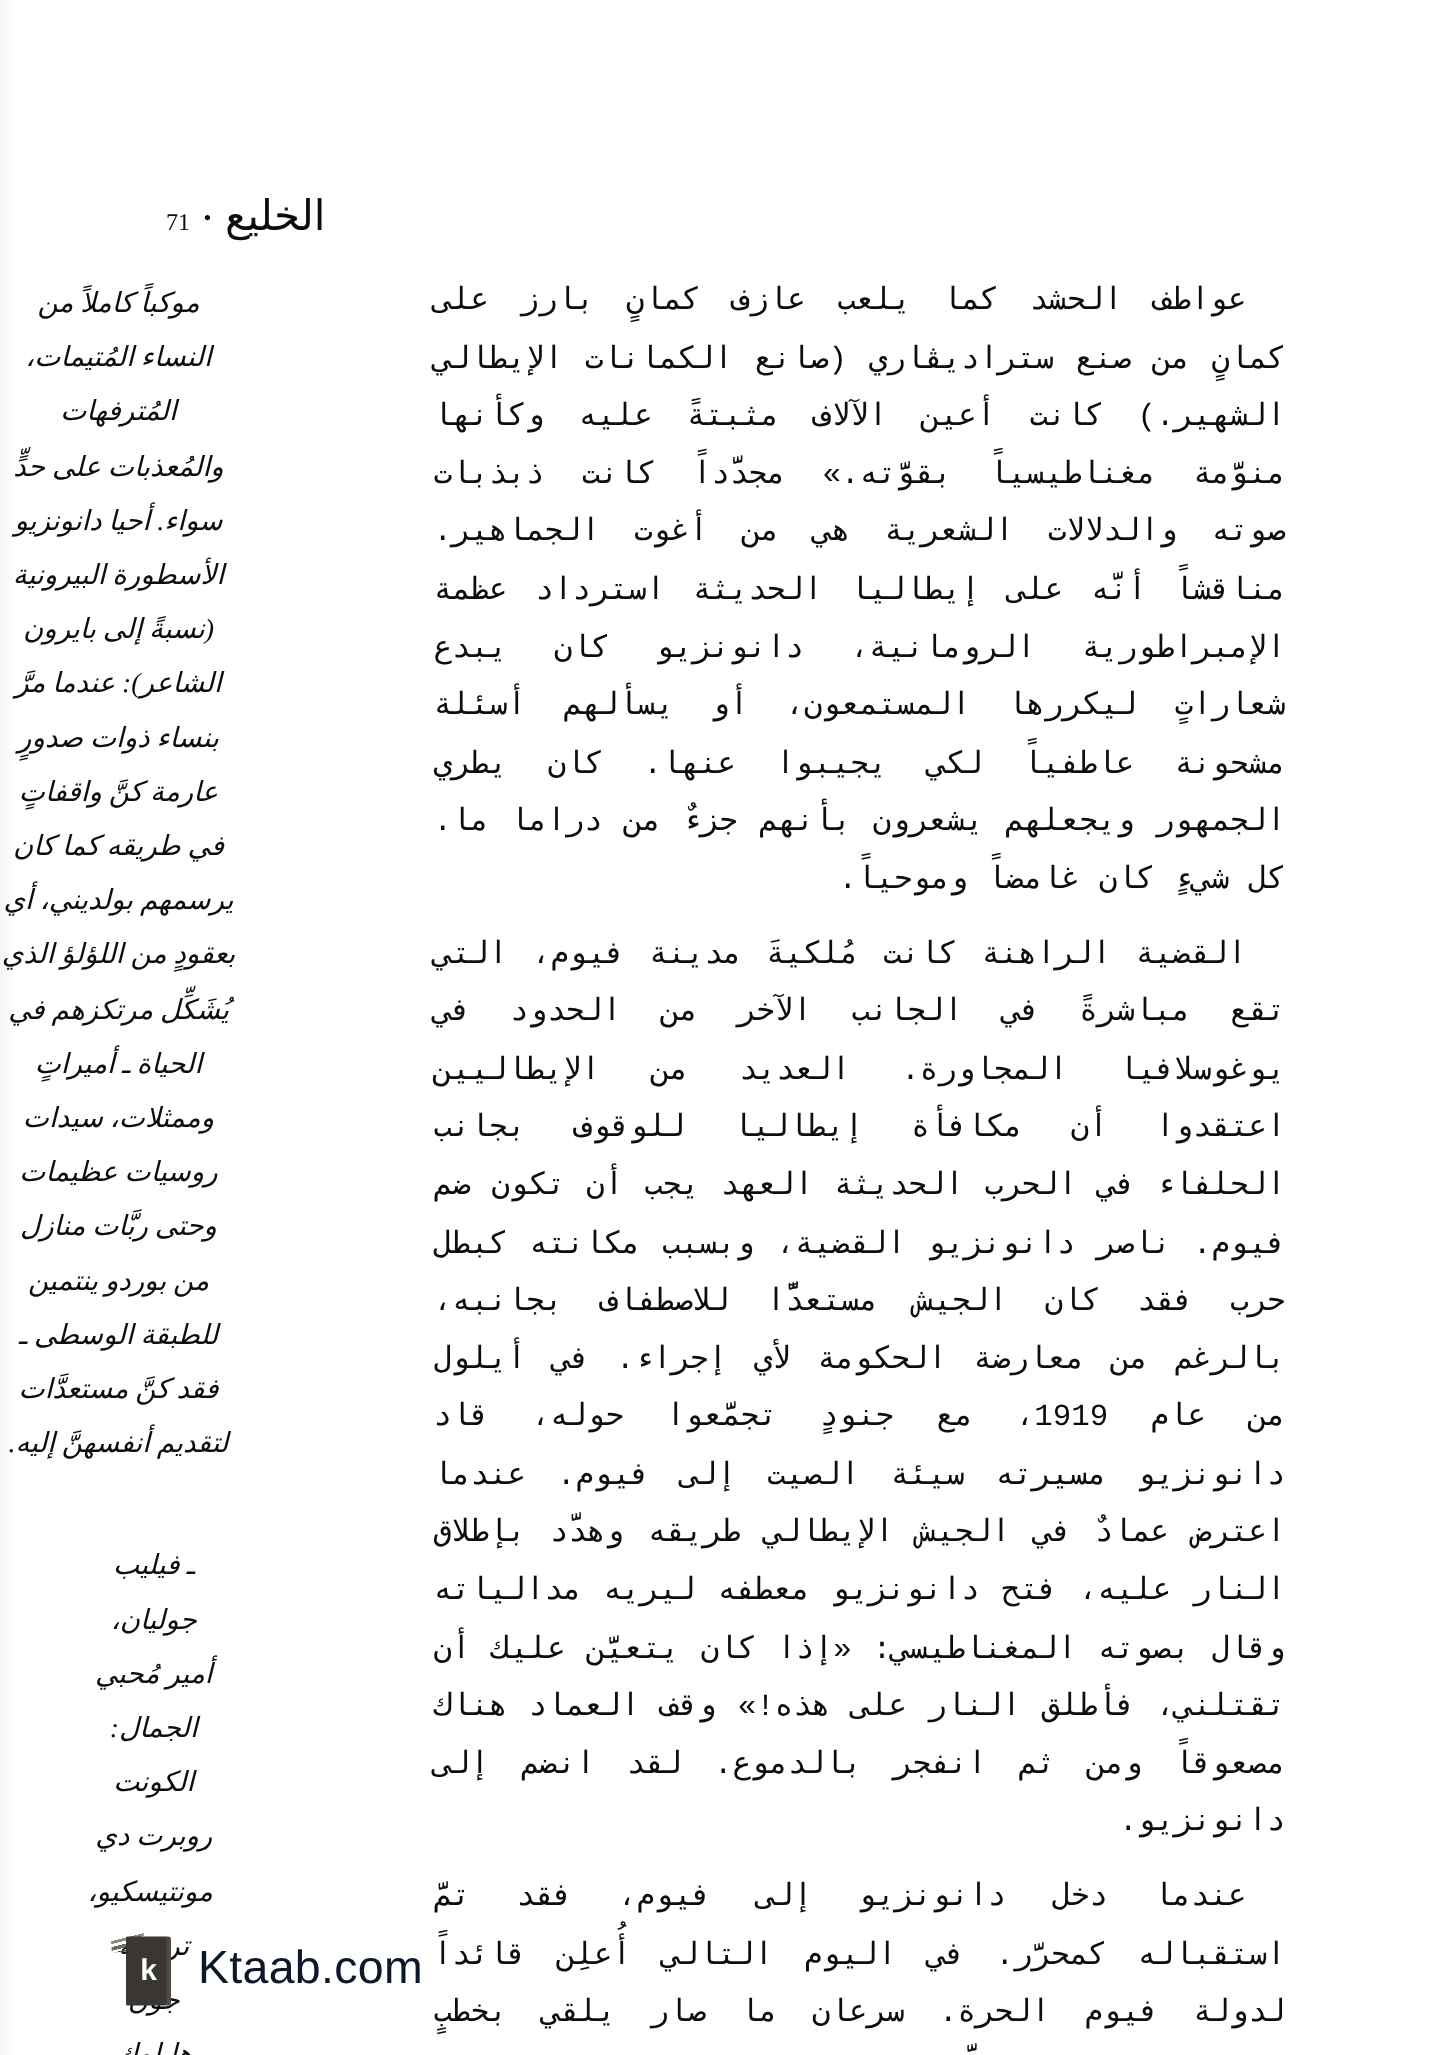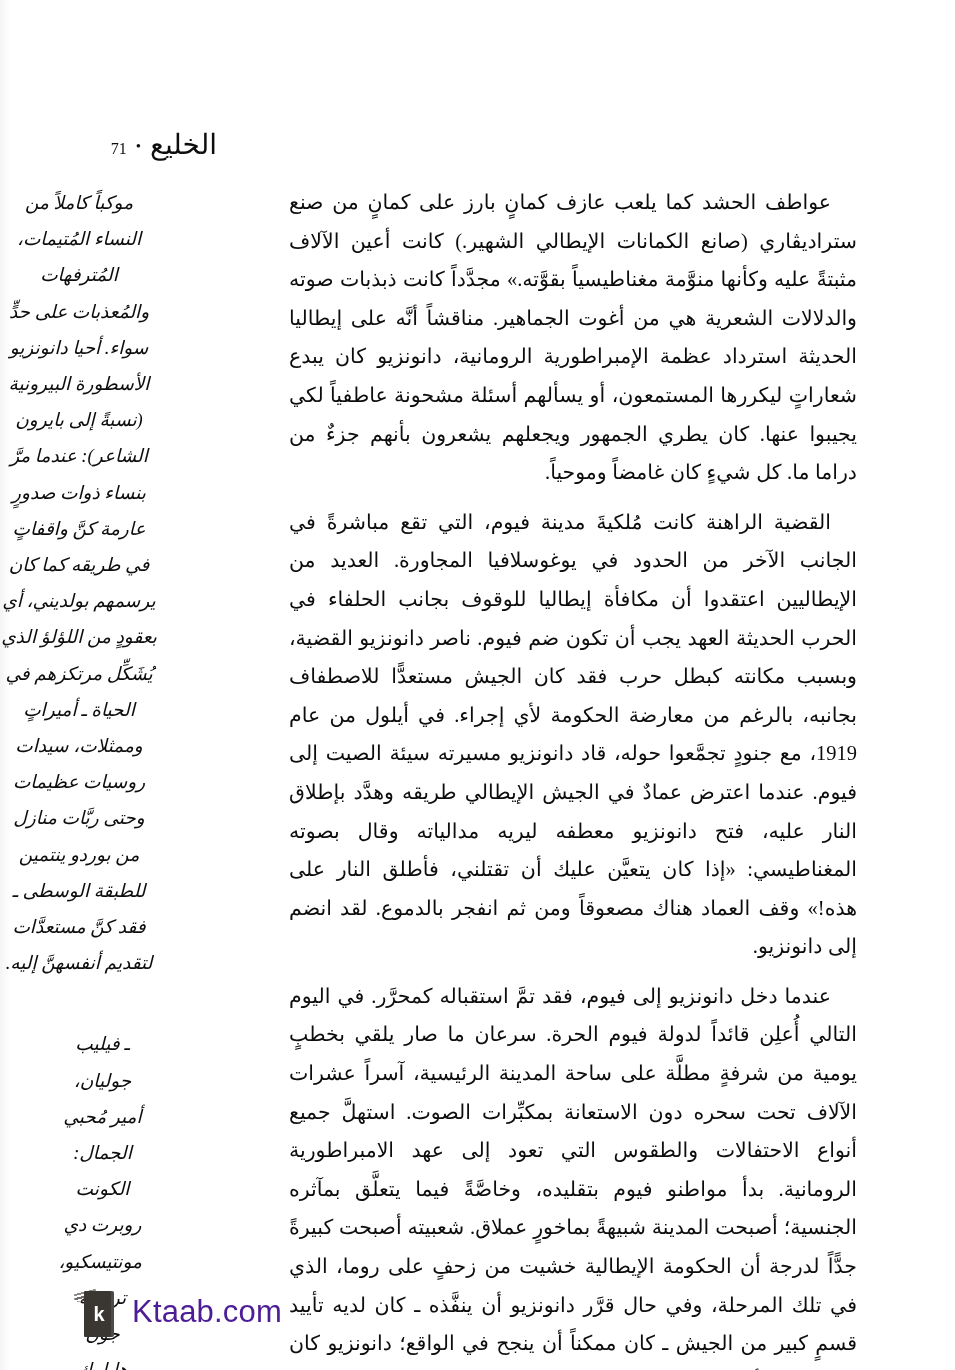--- a/index.html
+++ b/index.html
@@ -72,20 +72,21 @@
     font-size: 20.5px;
     line-height: 38.6px;
     direction: rtl;
   }
   .main-column p {
     margin: 0 0 11px 0;
     text-indent: 26px;
     text-align: justify;
     text-align-last: right;
     word-spacing: 0.5px;
+    font-family: Liberation Mono, monospace;
   }
   .main-column p:last-child {
     margin-bottom: 0;
   }
 
   
   .side-column {
     position: absolute;
     top: 2px;
     left: 0;
@@ -166,21 +167,21 @@
     height: 16px;
     background:
       linear-gradient(170deg, transparent 0 42%, #8d8a85 42% 52%, transparent 52% 100%),
       linear-gradient(170deg, transparent 0 62%, #6f6c67 62% 74%, transparent 74% 100%),
       linear-gradient(170deg, transparent 0 82%, #504d49 82% 96%, transparent 96% 100%);
     transform: rotate(-4deg);
   }
   .watermark .wordmark {
     font-family: "Liberation Sans", sans-serif;
     font-size: 31px;
-    color: #4c1d95;
+    color: #0f172a;
     letter-spacing: 0.2px;
     line-height: 1;
     white-space: nowrap;
   }
 
   
   .gutter-shade {
     position: absolute;
     left: 0;
     top: 0;

